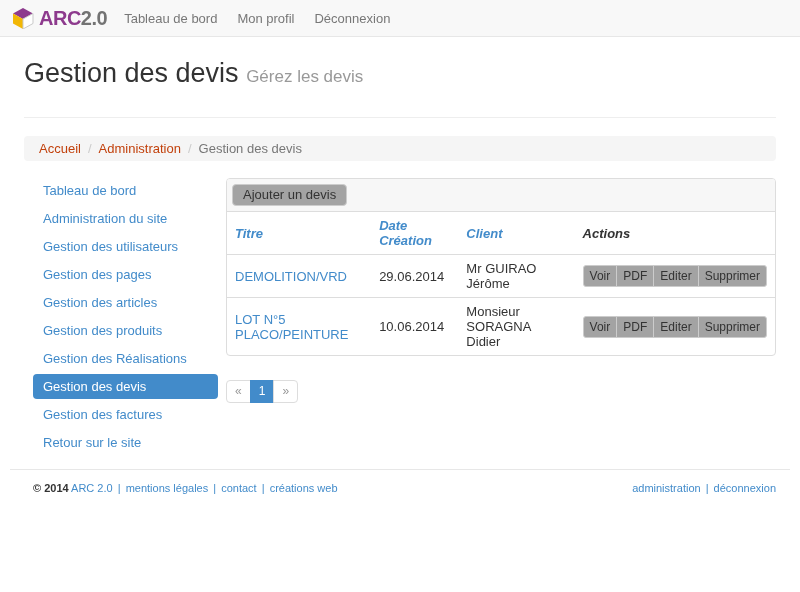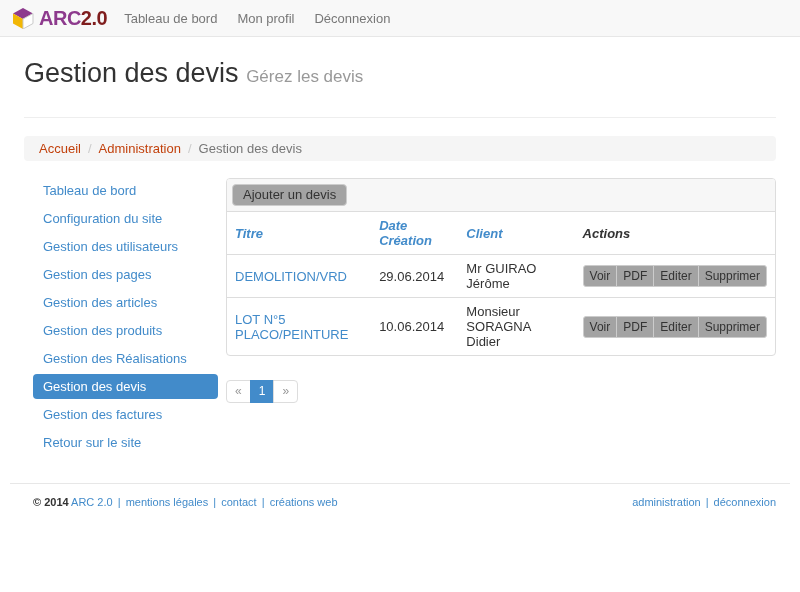--- a/index.html
+++ b/index.html
@@ -14,21 +14,21 @@
 
   
   .navbar {
     height: 37px; background: #f8f8f8;
     border-bottom: 1px solid #e7e7e7;
     display: flex; align-items: center; padding: 0 12px;
   }
   .brand { display: flex; align-items: center; gap: 5px; margin-right: 7px; text-decoration: none; }
   .brand-text { font-size: 20px; font-weight: bold; letter-spacing: -0.5px; line-height: 20px; }
   .brand-arc { color: #8d3a8d; }
-  .brand-ver { color: #7f1d1d; }
+  .brand-ver { color: #737373; }
   .nav-link { color: #777; font-size: 13px; padding: 10px; text-decoration: none; }
 
   
   .container { padding: 0 24px; }
   .page-header { margin-top: 21px; padding-bottom: 25px; border-bottom: 1px solid #eee; }
   .page-header h1 { margin: 0; font-size: 27px; font-weight: 500; color: #333; line-height: 30px; }
   .page-header h1 small { font-size: 17px; color: #999; font-weight: 400; }
 
   .breadcrumb {
     margin: 18px 0 0 0; padding: 5px 15px;
@@ -84,21 +84,21 @@
     border: 1px solid #ddd; background: #fff; color: #428bca;
     text-decoration: none; margin-left: -1px;
   }
   .page-link:first-child { border-radius: 4px 0 0 4px; margin-left: 0; }
   .page-link:last-child { border-radius: 0 4px 4px 0; }
   .page-link.disabled { color: #999; cursor: default; }
   .page-link.active { background: #428bca; border-color: #428bca; color: #fff; }
 
   
   .footer {
-    margin: 28px 10px 0 10px;
+    margin: 14px 10px 0 10px;
     border-top: 1px solid #e7e7e7;
     padding: 12px 14px 20px 23px;
     display: flex; justify-content: space-between;
     font-size: 11px; color: #333; gap: 40px;
   }
   .footer a { color: #428bca; text-decoration: none; }
   .footer .copyright { font-weight: bold; color: #333; }
   .footer .fsep { color: #428bca; padding: 0 2px; }
 </style>
 </head>
@@ -134,21 +134,21 @@
     <li class="sep">/</li>
     <li><a>Administration</a></li>
     <li class="sep">/</li>
     <li class="current">Gestion des devis</li>
   </ol>
 
   <div class="row">
 
     <div class="sidebar">
       <a class="side-item">Tableau de bord</a>
-      <a class="side-item">Configuration du site</a>
+      <a class="side-item">Administration du site</a>
       <a class="side-item">Gestion des utilisateurs</a>
       <a class="side-item">Gestion des pages</a>
       <a class="side-item">Gestion des articles</a>
       <a class="side-item">Gestion des produits</a>
       <a class="side-item">Gestion des Réalisations</a>
       <a class="side-item active">Gestion des devis</a>
       <a class="side-item">Gestion des factures</a>
       <a class="side-item">Retour sur le site</a>
     </div>
 

